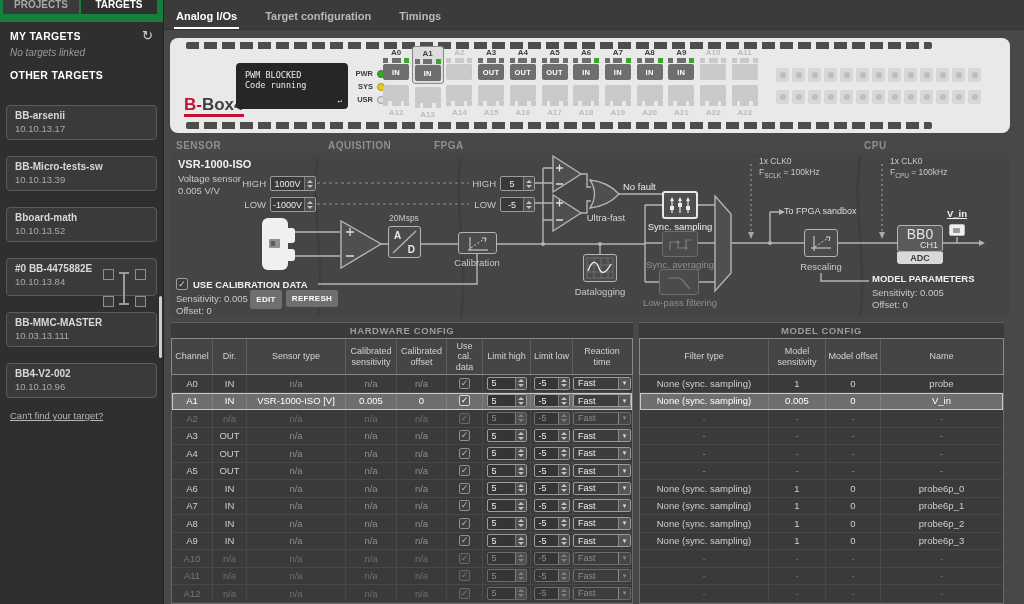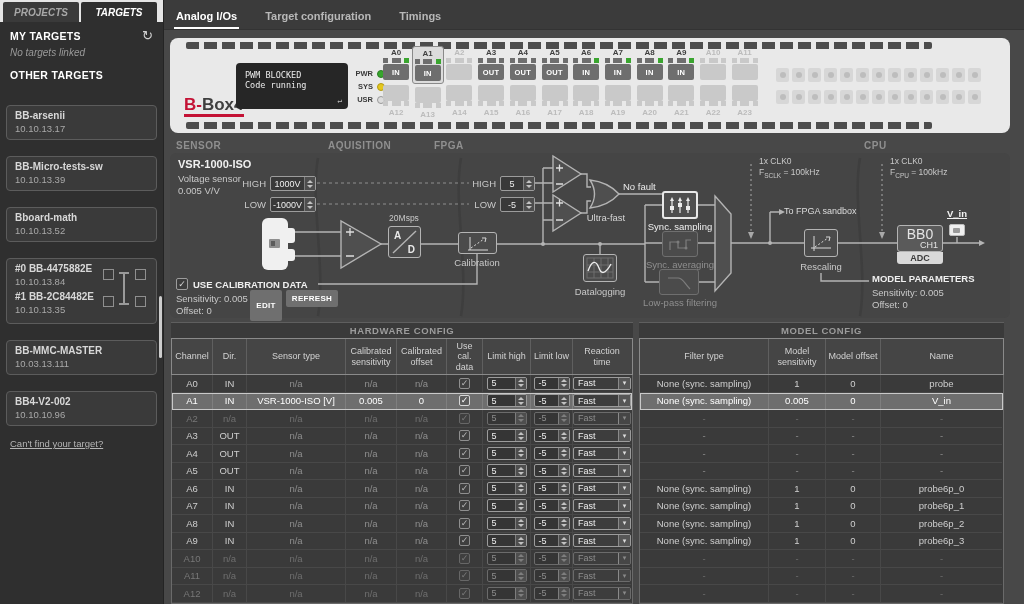--- a/index.html
+++ b/index.html
@@ -2,21 +2,21 @@
 <html><head>
 <meta charset="utf-8">
 <style>
   html,body{margin:0;padding:0;background:#2a2a2a;}
   #app{position:relative;width:1024px;height:604px;overflow:hidden;background:#4a4a4a;
        font-family:"Liberation Sans",sans-serif;-webkit-font-smoothing:antialiased;}
   *{box-sizing:border-box;}
 
   
   #sidebar{position:absolute;left:0;top:0;width:164px;height:604px;background:#2f2f2f;border-right:1px solid #242424;}
-  .side-tabs{height:22px;background:#e5e5e5;display:flex;align-items:flex-end;padding:0 2px;font-style:italic;}
+  .side-tabs{height:22px;background:#15803d;display:flex;align-items:flex-end;padding:8px 2px;}
   .side-tab{width:76px;padding:5px 0 4px;text-align:center;font-size:10px;font-weight:bold;
             color:#a8a8a8;background:#3a3a3a;margin:2px 1px 0;border-radius:2px 2px 0 0;}
   .side-tab.active{background:#2f2f2f;color:#ffffff;}
   .side-head-row{display:flex;align-items:center;justify-content:space-between;padding:8px 10px 2px;}
   .side-heading{color:#ffffff;font-weight:bold;font-size:10.5px;letter-spacing:.3px;}
   .refresh{color:#cfcfcf;font-size:13px;line-height:12px;cursor:pointer;font-family:"DejaVu Sans",sans-serif;}
   .no-targets{font-style:italic;color:#9a9a9a;font-size:10px;margin:3px 10px 9px;}
   #other-heading{padding:2px 10px 8px;}
   .tcard{position:relative;margin:16px 6px 5px;background:#3a3a3a;border:1px solid #5c5c5c;border-radius:4px;padding:4px 8px;}
   .tname{font-size:10px;font-weight:bold;color:#d8d8d8;line-height:12px;}
@@ -172,24 +172,20 @@
           <div class="tip">10.10.13.39</div>
         </div>
         <div class="tcard">
           <div class="tname">Bboard-math</div>
           <div class="tip">10.10.13.52</div>
         </div>
         <div class="tcard">
           <div class="tentry">
             <div class="tname">#0 BB-4475882E</div>
             <div class="tip">10.10.13.84</div>
-          </div>
-          <div class="tentry">
-            <div class="tname">#1 BB-2C84482E</div>
-            <div class="tip">10.10.13.35</div>
           </div>
           <div class="dualicon">
             <span class="dsq" style="left: 0px; top: 0px;"></span>
             <span class="dsq" style="left: 32px; top: 0px;"></span>
             <span class="dsq" style="left: 0px; top: 27px;"></span>
             <span class="dsq" style="left: 32px; top: 27px;"></span>
             <span class="dvline"></span>
             <span class="dvcap" style="top: 3px;"></span>
             <span class="dvcap" style="top: 34px;"></span>
           </div>
@@ -734,21 +730,21 @@
       <span class="probe" style="left:779px;top:84px"></span>
 
       <span class="dlab white" style="left:702px;top:133px">MODEL PARAMETERS</span>
       <span class="dlab" style="left:702px;top:147px">Sensitivity: 0.005</span>
       <span class="dlab" style="left:702px;top:159px">Offset: 0</span>
 
       <span class="cbox" style="left:6px;top:138px">✓</span>
       <span class="dlab white" style="left:23px;top:139px">USE CALIBRATION DATA</span>
       <span class="dlab" style="left:6px;top:153px">Sensitivity: 0.005</span>
       <span class="dlab" style="left:6px;top:165px">Offset: 0</span>
-      <button class="gbtn" style="left:80px;top:150px;width:32px;height:31px">EDIT</button>
+      <button class="gbtn" style="left:80px;top:150px;width:32px;height:19px">EDIT</button>
       <button class="gbtn" style="left:116px;top:150px;width:52px;height:17px">REFRESH</button>
     </section>
 
     <section id="tables">
       <div class="tgroup" style="left:0;width:462px">
         <div class="ghead">HARDWARE CONFIG</div>
         <div class="thead" id="hw-head">
             <div class="thcell" style="width: 41px;">Channel</div>
             <div class="thcell" style="width: 34px;">Dir.</div>
             <div class="thcell" style="width: 99px;">Sensor type</div>

